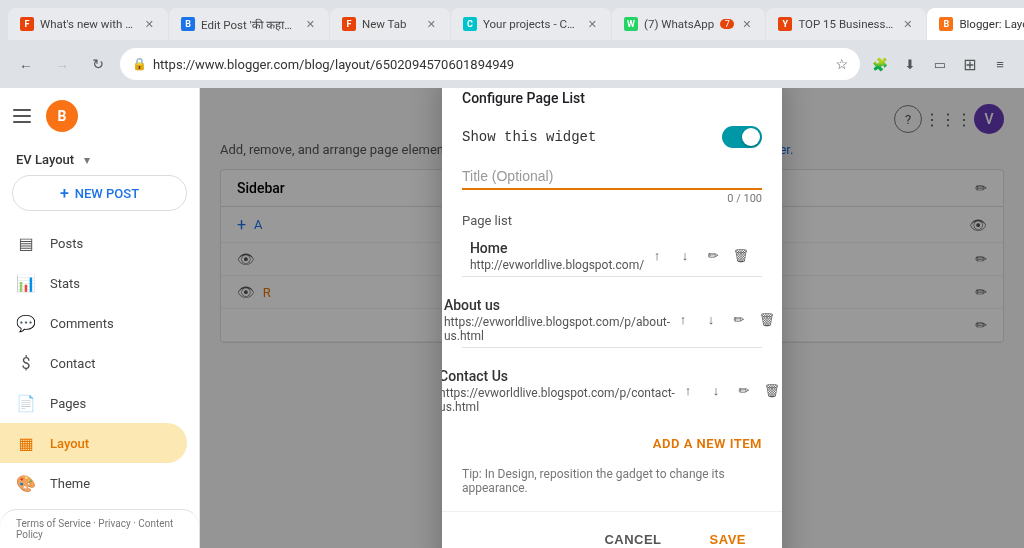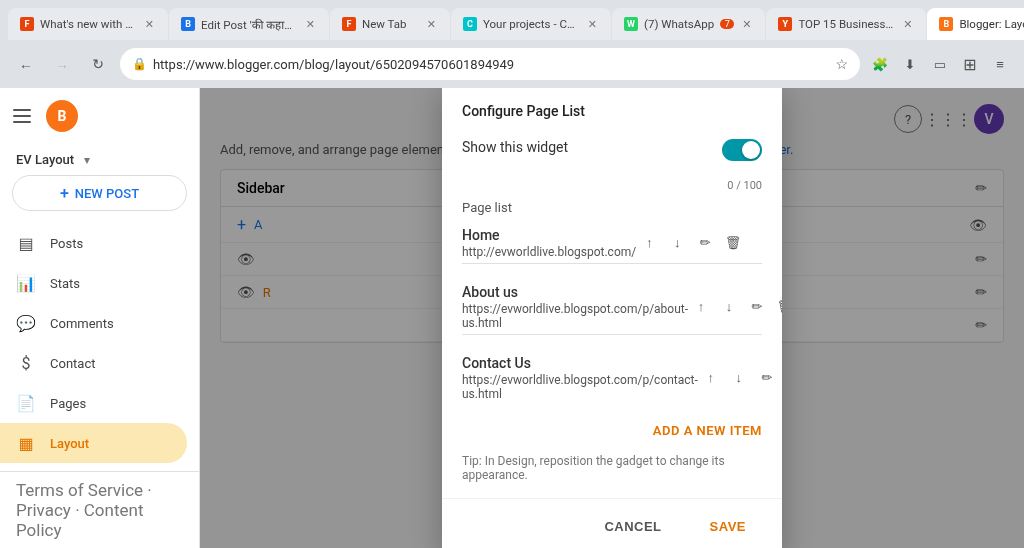--- a/index.html
+++ b/index.html
@@ -34,57 +34,57 @@
     .blogger-logo { width: 32px; height: 32px; border-radius: 50%; background: #f97316; display: flex; align-items: center; justify-content: center; color: #fff; font-size: 14px; font-weight: bold; }
     .new-post-btn { margin: 0 12px 12px; height: 36px; border-radius: 18px; border: 1px solid #dadce0; background: #fff; display: flex; align-items: center; justify-content: center; gap: 6px; cursor: pointer; color: #1a73e8; font-size: 13px; font-weight: 500; }
     .plus-icon { font-size: 16px; color: #1a73e8; }
     .nav-items { flex: 1; overflow-y: auto; }
     .nav-item { display: flex; align-items: center; height: 40px; padding: 0 16px; gap: 14px; cursor: pointer; color: #444; font-size: 13px; border-radius: 0 20px 20px 0; margin-right: 12px; }
     .nav-item.active { background: #fce8b2; color: #e37400; font-weight: 500; }
     .nav-item.active .nav-icon { color: #e37400; }
     .nav-icon { font-size: 16px; width: 20px; display: flex; align-items: center; justify-content: center; color: #555; }
     .blog-name { display: flex; align-items: center; padding: 8px 16px; gap: 10px; font-size: 13px; font-weight: 500; color: #333; cursor: pointer; }
     .blog-name-caret { color: #777; font-size: 12px; }
-    .sidebar-footer { padding: 8px 16px; font-size: 17px; color: #777; border-top: 1px solid #e0e0e0; }
+    .sidebar-footer { padding: 8px 16px; font-size: 10px; color: #777; border-top: 1px solid #e0e0e0; border-radius: 17px; }
     .sidebar-footer a { color: #777; text-decoration: none; }
 
     
     .content-area { flex: 1; position: relative; overflow: hidden; background: #f8f9fa; }
     .content-bg { padding: 16px 20px; }
     .layout-panel { background: #fff; border: 1px solid #e0e0e0; border-radius: 4px; }
     .layout-panel-header { padding: 10px 16px; font-size: 14px; font-weight: 500; display: flex; justify-content: space-between; border-bottom: 1px solid #e0e0e0; }
     .layout-row { display: flex; align-items: center; padding: 8px 16px; border-bottom: 1px solid #f0f0f0; }
     .eye-btn { color: #555; cursor: pointer; }
     .edit-btn { color: #555; cursor: pointer; }
 
     
     .modal-overlay { position: absolute; top: 0; left: 0; right: 0; bottom: 0; background: rgba(0,0,0,0.4); display: flex; align-items: center; justify-content: center; z-index: 100; }
     .modal { background: #fff; border-radius: 4px; width: 340px; max-height: 500px; box-shadow: 0 8px 32px rgba(0,0,0,0.28); display: flex; flex-direction: column; }
     .modal-title { font-size: 14px; font-weight: 500; padding: 20px 20px 12px; color: #202124; }
     .modal-body { flex: 1; overflow-y: auto; padding: 0 20px; }
     .modal-body::-webkit-scrollbar { width: 6px; }
     .modal-body::-webkit-scrollbar-thumb { background: #ccc; border-radius: 3px; }
 
-    .widget-toggle-row { display: flex; justify-content: space-between; padding: 8px 0 16px; }
+    .widget-toggle-row { display: flex; align-items: center; justify-content: space-between; padding: 8px 0 16px; font-family: Liberation Mono, monospace; }
     .widget-toggle-label { font-size: 14px; color: #333; }
     .toggle-switch { width: 40px; height: 22px; background: #0097a7; border-radius: 11px; position: relative; cursor: pointer; }
     .toggle-knob { width: 18px; height: 18px; background: #fff; border-radius: 50%; position: absolute; top: 2px; right: 2px; box-shadow: 0 1px 3px rgba(0,0,0,0.3); }
 
     .title-input-group { margin-bottom: 8px; position: relative; }
     .title-input { width: 100%; border: none; border-bottom: 2px solid #e37400; outline: none; font-size: 14px; color: #333; padding: 4px 0; background: transparent; }
     .title-input::placeholder { color: #999; }
     .char-count { text-align: right; font-size: 11px; color: #777; margin-top: 2px; }
 
     .page-list-label { font-size: 13px; color: #555; margin: 8px 0 4px; }
 
     .page-item { padding: 8px 0; }
     .page-item-name { font-size: 14px; font-weight: 500; color: #333; margin-bottom: 2px; }
     .page-item-url { font-size: 12px; color: #555; }
     .action-icon { width: 26px; height: 26px; border-radius: 50%; display: flex; align-items: center; justify-content: center; cursor: pointer; color: #555; font-size: 13px; }
-    .page-item-row { display: flex; align-items: center; justify-content: flex-start; margin-bottom: 2px; }
+    .page-item-row { display: flex; align-items: center; justify-content: center; margin-bottom: 2px; }
     .page-item-actions-inline { display: flex; align-items: center; gap: 2px; }
 
     .divider-line { width: 100%; height: 1px; background: #e0e0e0; margin: 4px 0; }
 
     .add-new-btn { display: block; text-align: right; color: #e37400; font-size: 13px; font-weight: 600; text-transform: uppercase; cursor: pointer; padding: 12px 0 8px; letter-spacing: 0.5px; }
 
     .tip-text { font-size: 12px; color: #777; padding: 8px 0 16px; }
 
     .modal-footer { display: flex; justify-content: flex-end; padding: 12px 20px; gap: 16px; border-top: 1px solid #f0f0f0; }
     .modal-btn { padding: 8px 16px; font-size: 13px; font-weight: 600; border: none; background: transparent; cursor: pointer; text-transform: uppercase; letter-spacing: 0.5px; border-radius: 4px; }
@@ -252,20 +252,21 @@
         <div class="modal-body">
 
           <div class="widget-toggle-row">
             <span class="widget-toggle-label">Show this widget</span>
             <div class="toggle-switch">
               <div class="toggle-knob"></div>
             </div>
           </div>
 
           <div class="title-input-group">
+            <input class="title-input" type="text" placeholder="Title (Optional)" style="">
             <div class="char-count">0 / 100</div>
           </div>
 
           <div class="page-list-label">Page list</div>
 
           <div id="page-list-container">
               <div class="page-item">
                 <div class="page-item-row">
                   <div>
                     <div class="page-item-name">Home</div>

